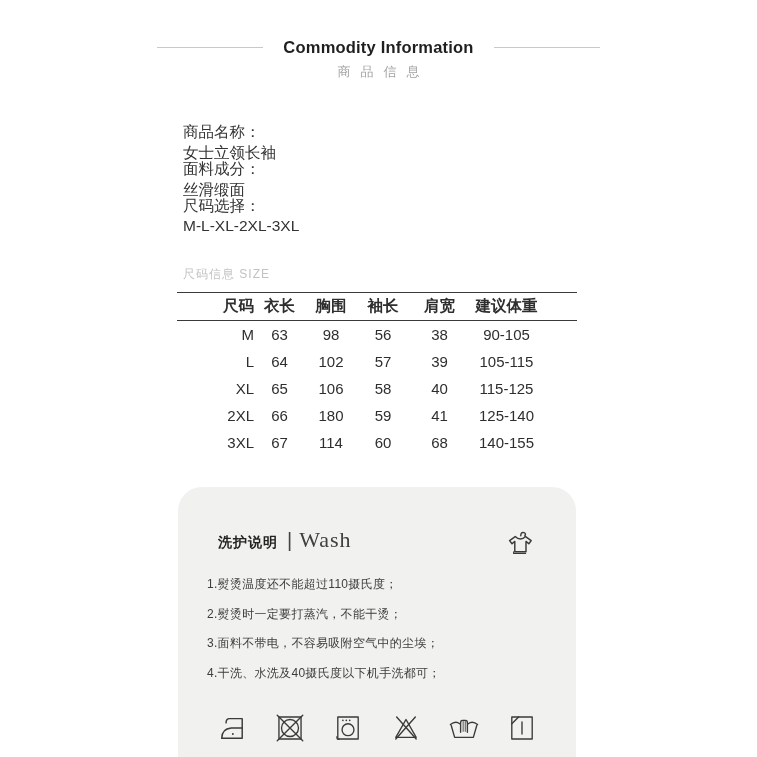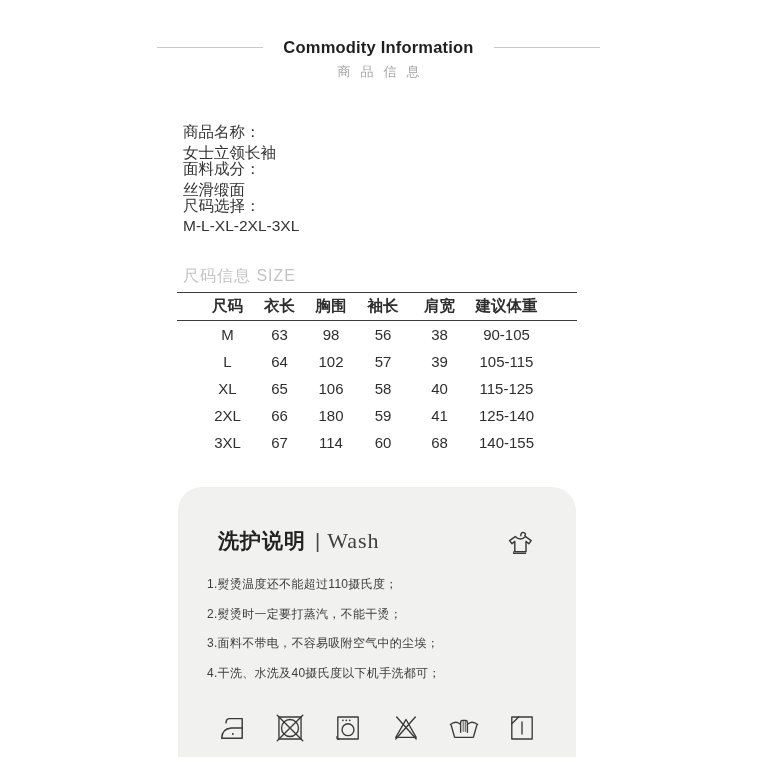--- a/index.html
+++ b/index.html
@@ -18,34 +18,34 @@
   .header-sub { position:absolute; top:63px; left:0; width:100%; text-align:center;
     font-size:13px; color:#a3a3a3; letter-spacing:10px; text-indent:10px; }
 
   
   .product-list { position:absolute; left:183px; top:122px; }
   .product-row { height:37px; font-size:15.5px; color:#333; display:flex; align-items:flex-start;flex-direction:column; }
   .product-row .lab { color:#333; }
   .product-row .val { color:#333; }
 
   
-  .size-label { position:absolute; left:183px; top:266px; font-size:16px; color:#c3c3c3; letter-spacing:1px; }
+  .size-label { position:absolute; left:183px; top:266px; font-size:12px; color:#c3c3c3; letter-spacing:1px; }
   .size-table { position:absolute; left:177px; top:292px; width:400px; font-size:15px; color:#2e2e2e; }
   .t-head, .t-row { display:grid; grid-template-columns:77px 51px 52px 52px 61px 107px; align-items:center; }
   .t-head { height:29px; border-top:1.5px solid #3a3a3a; border-bottom:1.5px solid #3a3a3a; font-weight:bold; font-size:15.5px; }
   .t-row { height:27px; }
   .t-head span, .t-row span { text-align:center; white-space:nowrap; }
-  .t-head span:first-child, .t-row span:first-child { padding-left:24px; }
+  .t-head span:first-child, .t-row span:first-child { padding-left:24px;text-align:right; }
   .t-head span:last-child, .t-row span:last-child { padding-right:34px; }
 
   
   .wash-card { position:absolute; left:178px; top:487px; width:398px; height:300px;
     background:#f1f1ef; border-radius:24px; }
   .wash-title { position:absolute; left:40px; top:40px; display:flex; align-items:baseline; }
-  .wash-title .zh { font-size:21px; font-weight:bold; color:#222; letter-spacing:1px; }
+  .wash-title .zh { font-size:14px; font-weight:bold; color:#222; letter-spacing:1px; }
   .wash-title .divider { font-size:20px; color:#444; margin:0 7px 0 9px; font-weight:300; }
   .wash-title .en { font-family:"Liberation Serif","DejaVu Serif",serif; font-size:22px; color:#404040; letter-spacing:1px;text-align:center; }
   .tshirt { position:absolute; left:326px; top:40px; width:32px; height:32px; }
   .wash-list { position:absolute; left:29px; top:89px; }
   .wash-item { height:29.5px; font-size:12px; color:#3d3d3d; letter-spacing:.3px; }
   .care-icons { position:absolute; left:37px; top:224px; width:324px;
     display:flex; justify-content:space-between; align-items:center; }
   .care-icons .cicon { width:34px; height:34px; display:block; }
   svg { display:block; }
 </style>

